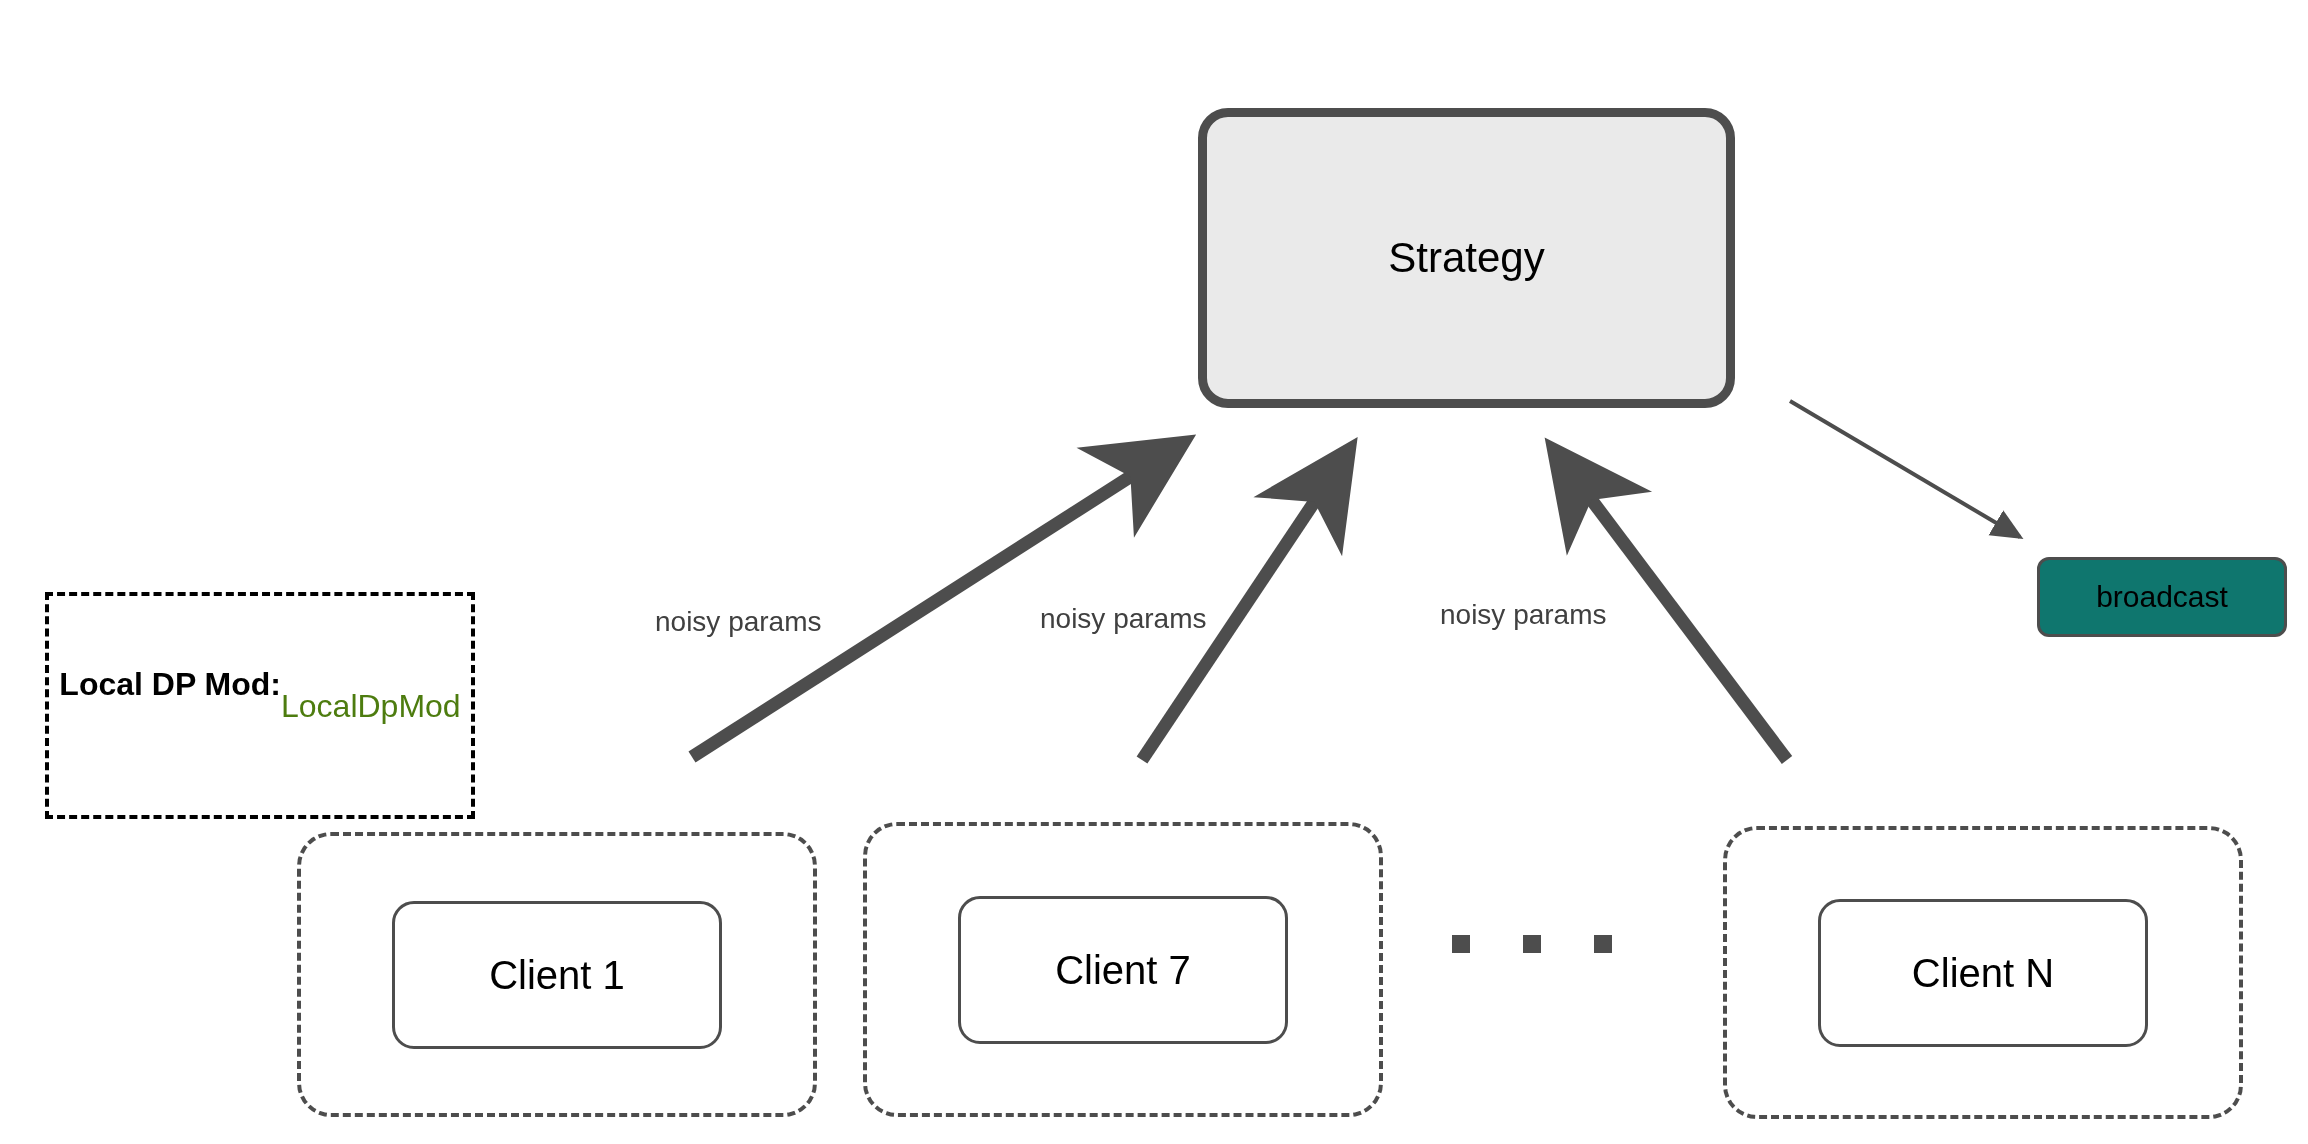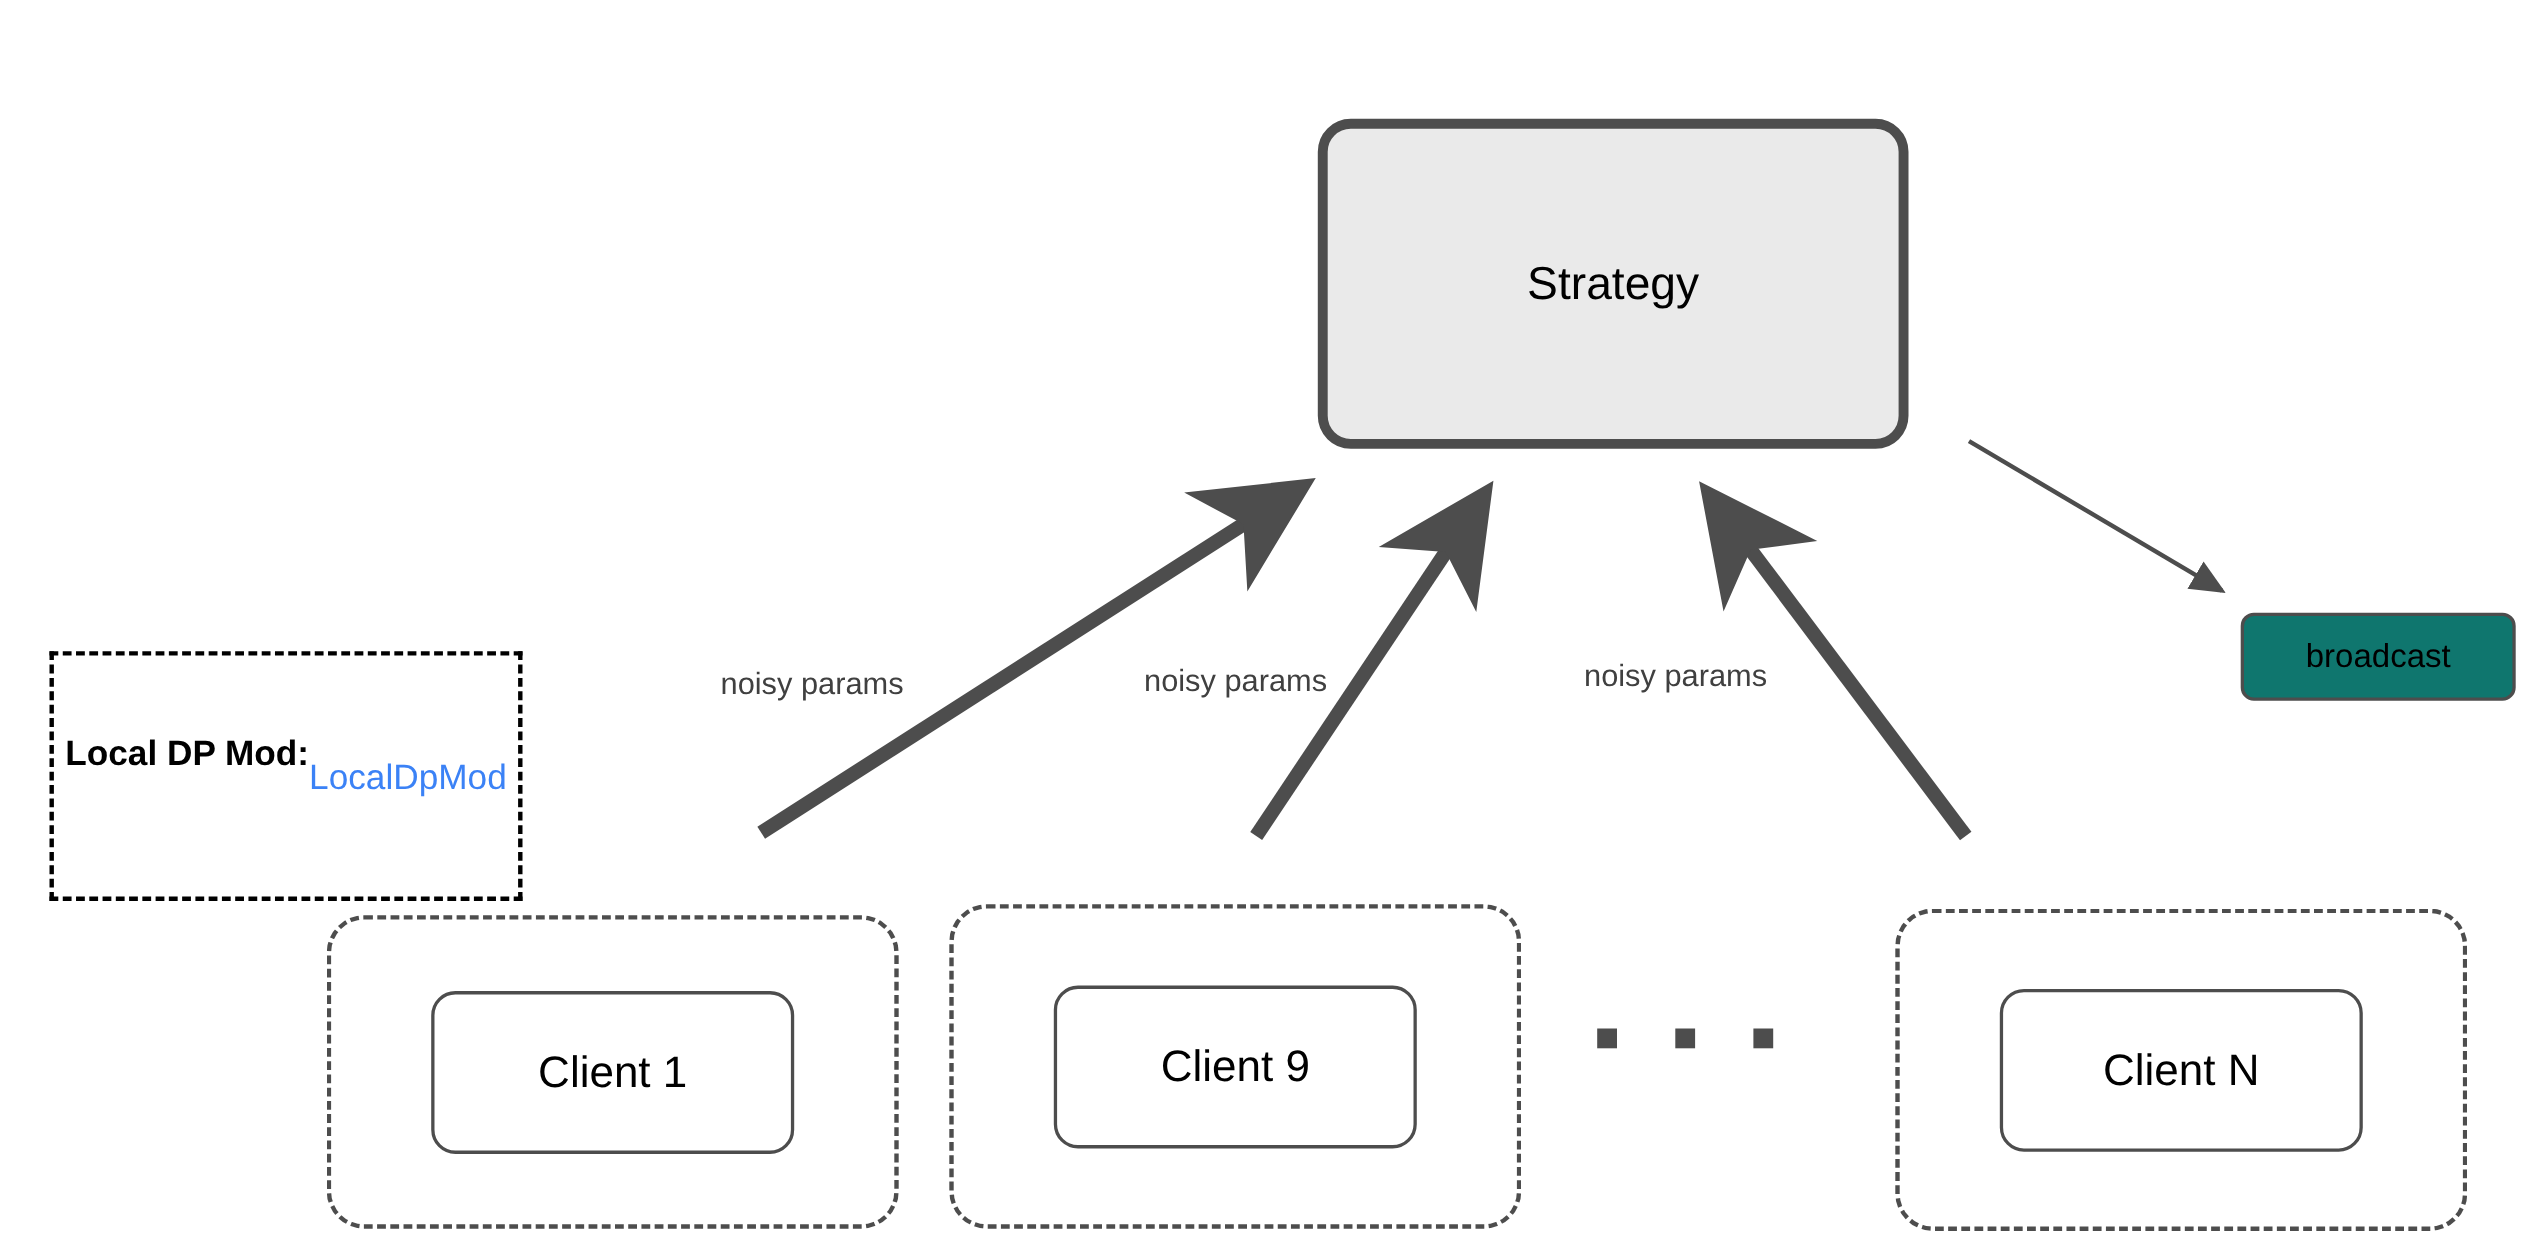--- a/index.html
+++ b/index.html
@@ -86,21 +86,21 @@
   }
   .localdp-title {
     font-size: 32px;
     font-weight: bold;
     color: #000000;
     line-height: 1;
     margin-bottom: 44px;
   }
   .localdp-value {
     font-size: 32px;
-    color: #3b82f6;
+    color: #4d7c0f;
     line-height: 1;
   }
 
   
   .client-group {
     position: absolute;
     box-sizing: border-box;
     border: 4px dashed #4d4d4d;
     border-radius: 34px;
     background: transparent;
@@ -198,21 +198,21 @@
   </div>
 
   <div class="client-group group-1">
     <div class="client-box">
       <span class="client-label">Client 1</span>
     </div>
   </div>
 
   <div class="client-group group-2">
     <div class="client-box">
-      <span class="client-label">Client 9</span>
+      <span class="client-label">Client 7</span>
     </div>
   </div>
 
   <div class="client-group group-n">
     <div class="client-box">
       <span class="client-label">Client N</span>
     </div>
   </div>
 
   <div class="ellipsis">

